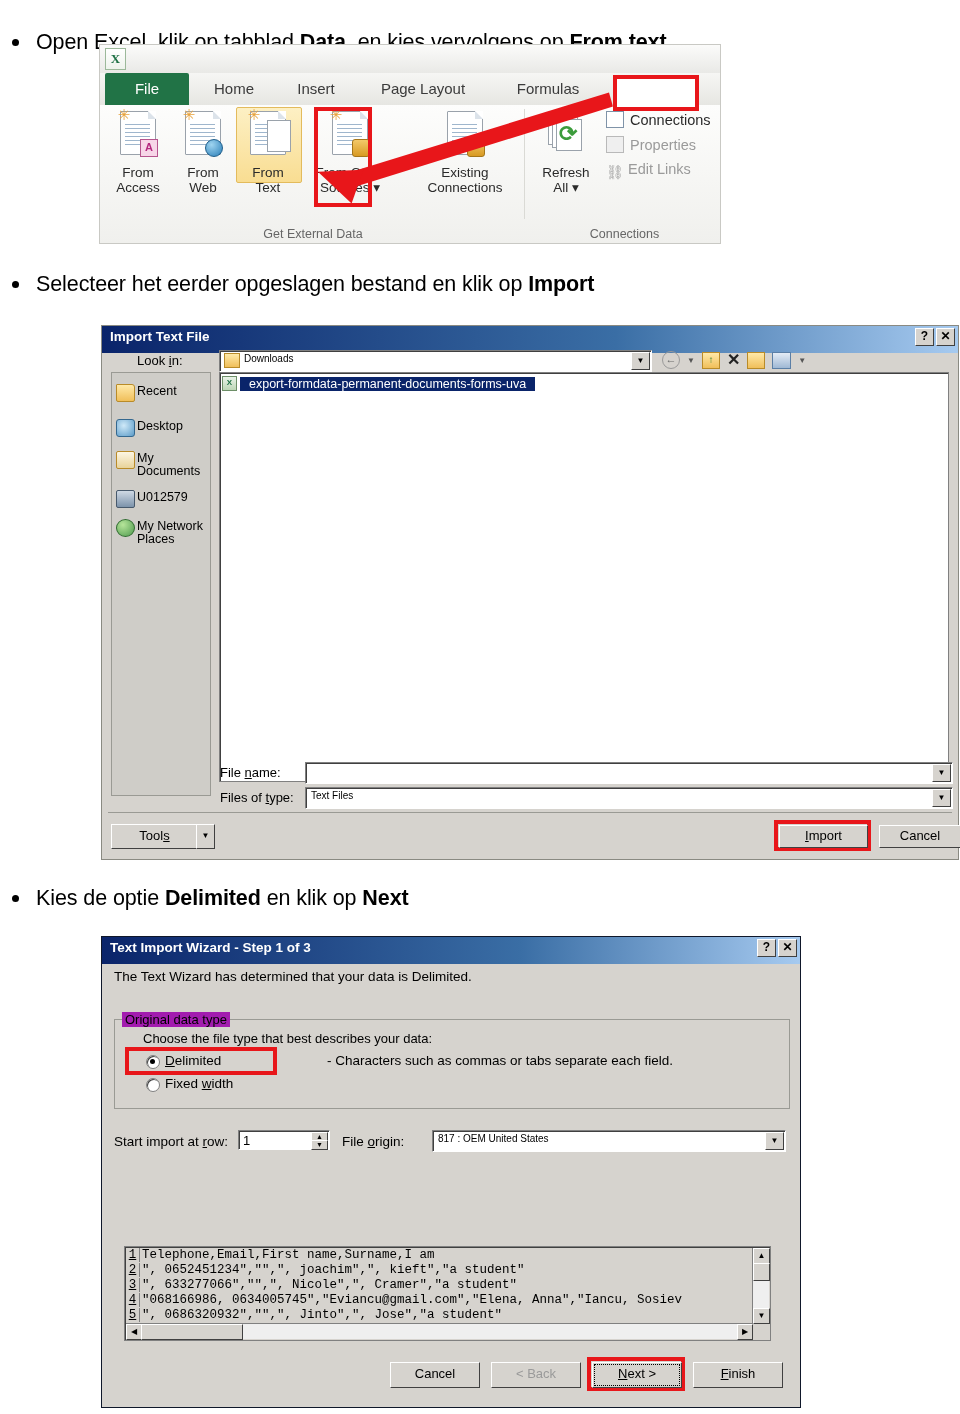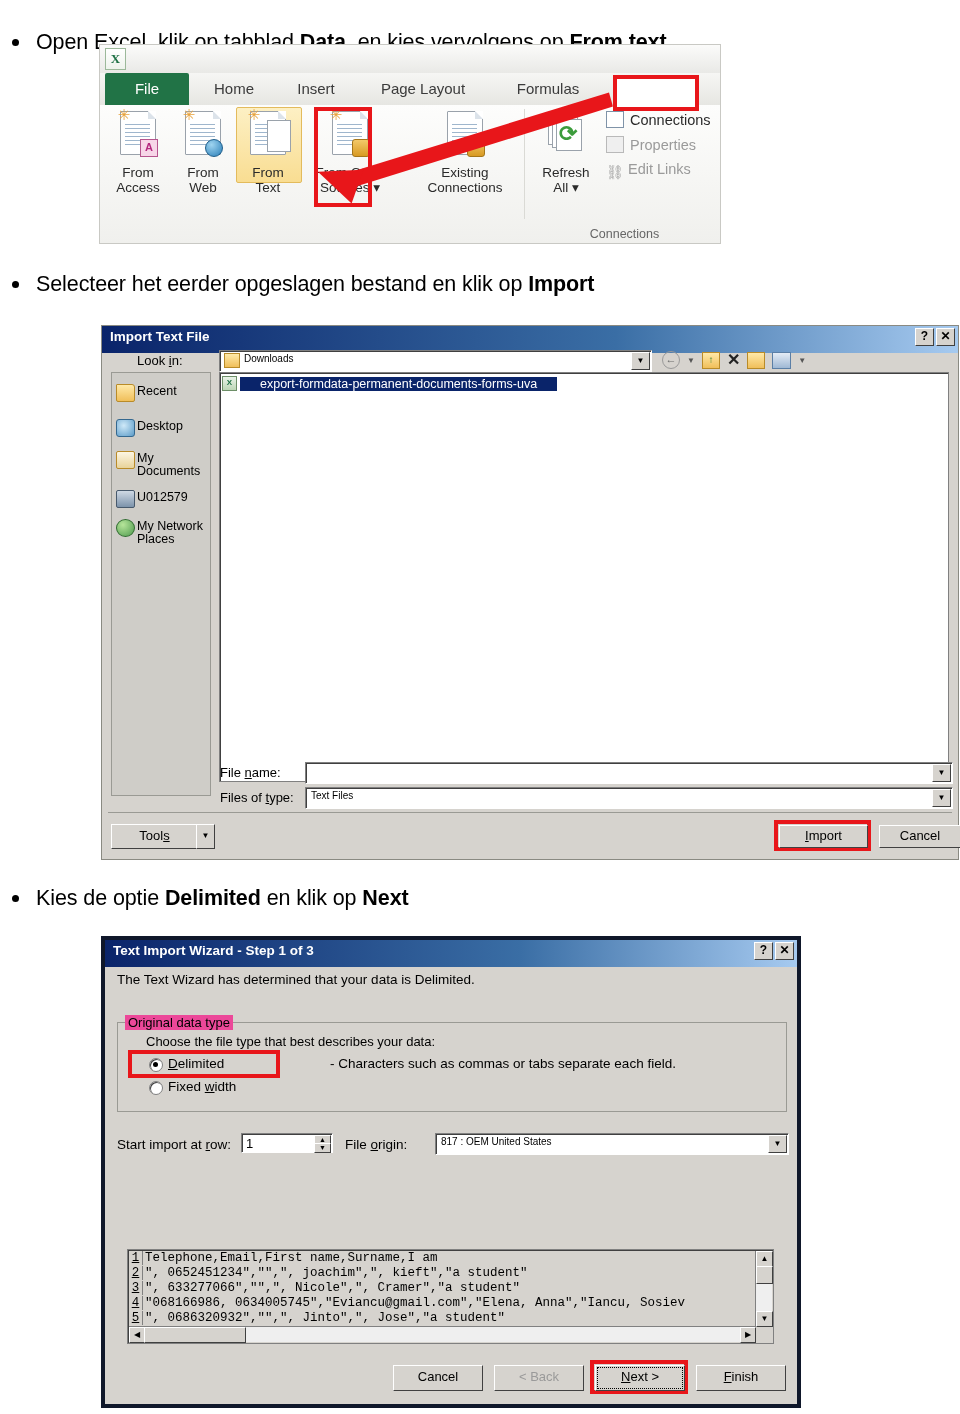--- a/index.html
+++ b/index.html
@@ -207,36 +207,36 @@
     position:absolute;left:117px;top:46px;right:9px;height:408px;
     background:#fff;border:1px solid #808080;box-shadow:inset 1px 1px 0 #404040;
   }
   #file-row{position:absolute;left:2px;top:3px;height:15px;display:flex;align-items:center;}
   #file-row .fic{
     width:13px;height:13px;background:linear-gradient(#eaf3e8,#bcd6b6);
     border:1px solid #6d8f68;margin-right:3px;
     font-size:8px;color:#1e7145;text-align:center;line-height:12px;font-weight:bold;
   }
   #file-row .fname{
-    background:#0a246a;color:#fff;font-size:12.5px;padding:0 20px;line-height:14px;white-space:nowrap;
+    background:#0a246a;color:#fff;font-size:12.5px;padding:0 9px;line-height:14px;white-space:nowrap;
   }
 
   
   #dlg-wizard{
     position:absolute;left:101px;top:936px;width:700px;height:472px;
-    background:#d6d3ce;border:4px solid #0f172a;box-sizing:border-box;
+    background:#d6d3ce;border:1px solid #0f172a;box-sizing:border-box;
     font-size:13px;color:#000;
   }
   .wz-line{position:absolute;left:12px;font-size:13.5px;white-space:nowrap;text-align:right;}
   #grp-origdata{
     position:absolute;left:12px;top:82px;right:10px;height:88px;
     border:1px solid #9a9a94;border-top-color:#9a9a94;
   }
   #grp-origdata .glegend{
-    position:absolute;left:7px;top:-8px;background:#ec4899;padding:0 3px;font-size:13px;
+    position:absolute;left:7px;top:-8px;background:#a21caf;padding:0 3px;font-size:13px;
   }
   .radio{
     position:absolute;width:12px;height:12px;border-radius:50%;
     background:#fff;border:1px solid #808080;box-shadow:inset 1px 1px 0 #404040;
   }
   .radio .dotx{
     position:absolute;left:3px;top:3px;width:5px;height:5px;border-radius:50%;background:#000;
   }
   .u{text-decoration:underline;}
   
@@ -378,20 +378,21 @@
           <span class="ln"></span>
           <span class="ln"></span>
         <span class="badge badge-cyl"></span>
       </div>
       <div class="lbl">
         <span>Existing</span><br>
         <span>Connections</span>
       </div>
     </div>
 
+    <div class="xl-grouplabel" style="left:6px;width:414px">Get External Data</div>
 
     <div class="xl-sep" style="left:424px"></div>
 
     <div class="xl-btn" style="left:432px;width:68px">
       <div class="refresh-ic">
         <span class="sheet s1"></span>
           <span class="sheet s2"></span>
           <span class="sheet s3"></span>
         <span class="arrows">⟳</span>
       </div>

